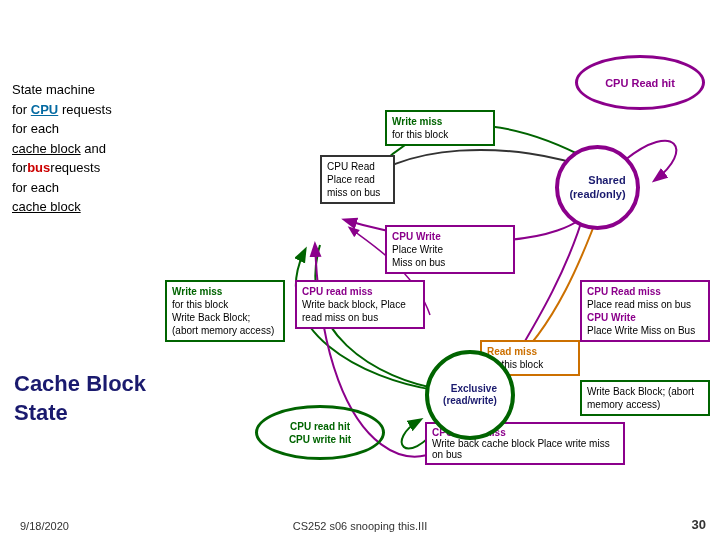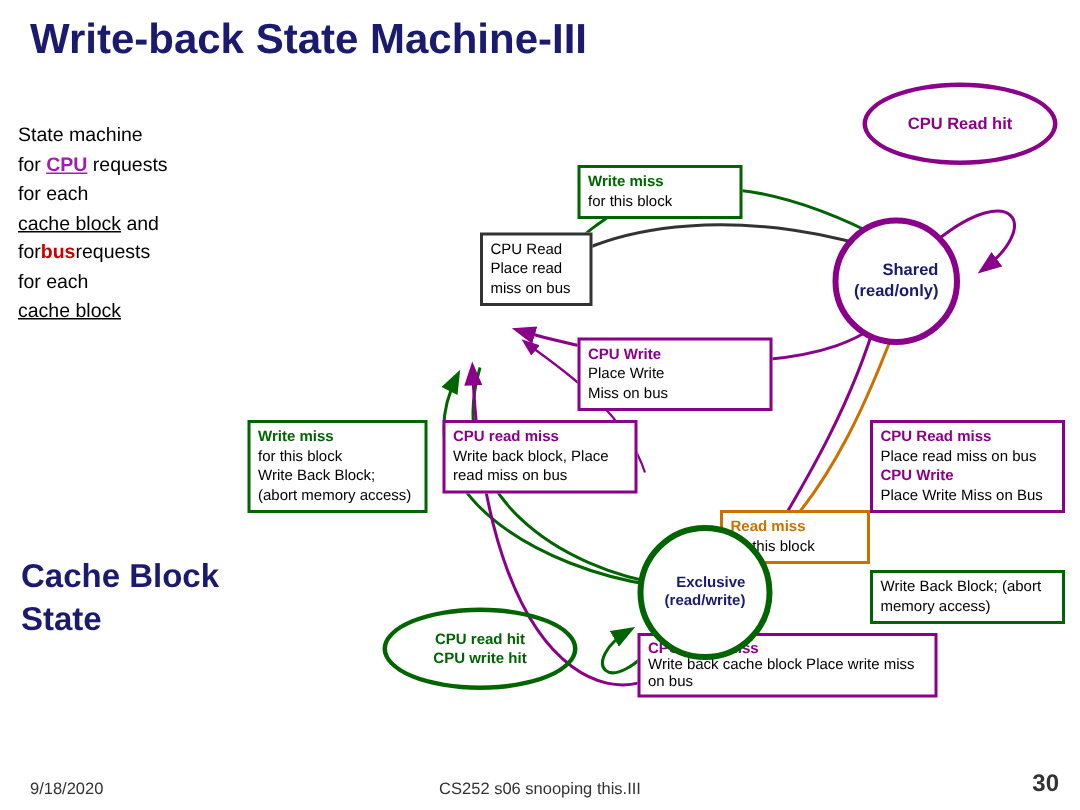--- a/index.html
+++ b/index.html
@@ -29,21 +29,21 @@
       position: absolute;
       left: 12px;
       top: 80px;
       width: 175px;
       font-size: 13px;
       line-height: 1.5;
     }
     .bullet-text .cpu-underline {
       text-decoration: underline;
       font-weight: bold;
-      color: #a21caf;
+      color: #0369a1;
     }
     .bus-underline {
       font-weight: bold;
       color: #cc0000;
     }
     .cache-block-label {
       position: absolute;
       left: 14px;
       top: 370px;
       font-size: 22px;
@@ -63,21 +63,21 @@
       left: 50%;
       transform: translateX(-50%);
       bottom: 8px;
       font-size: 11px;
       color: #333;
     }
     .page-num {
       position: absolute;
       right: 14px;
       bottom: 8px;
-      font-size: 16px;
+      font-size: 13px;
       font-weight: bold;
       color: #333;
     }
 
     
     .diagram {
       position: absolute;
       left: 165px;
       top: 50px;
       width: 545px;
@@ -280,21 +280,20 @@
       height: 100%;
       pointer-events: none;
       z-index: 3;
     }
   </style>
 </head>
 <body>
 
 <div id="slide">
 
-  <div class="title">Write-back State Machine-III</div>
 
   <div class="bullet-text">
     <span>State machine</span><br>
     for <span class="cpu-underline">CPU</span>
     <span>requests</span><br>
     <span>for each</span><br>
     <span style="text-decoration:underline; color:#000;">cache block</span>
     <span>and</span><br>
     <span>for</span><span class="bus-underline">bus</span><span>requests</span><br>
     <span>for each</span><br>

